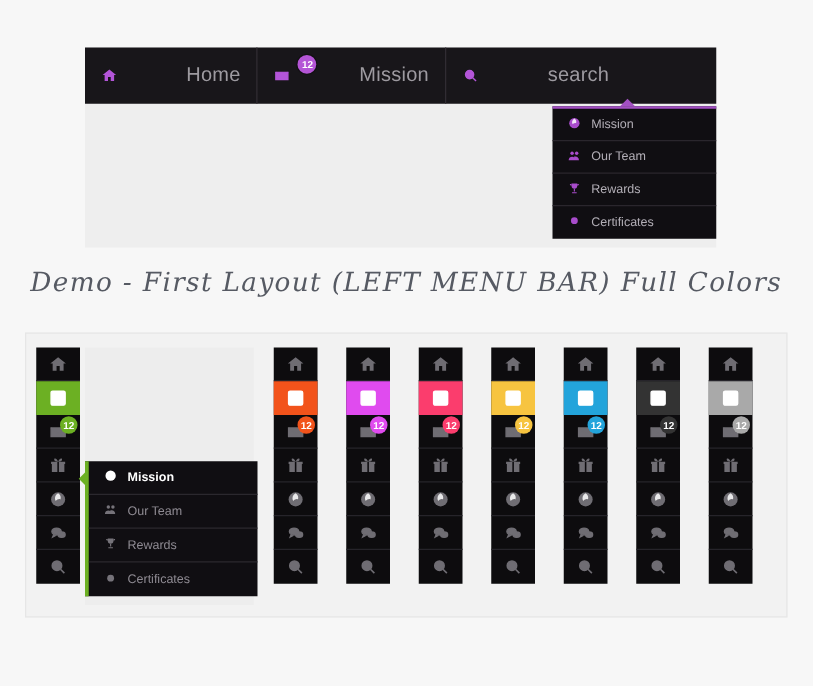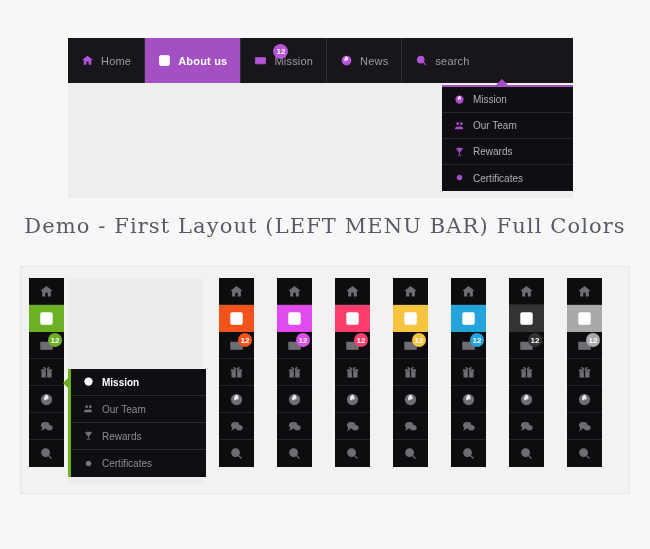--- a/index.html
+++ b/index.html
@@ -36,24 +36,25 @@
     gap: 7px;
     padding: 0 13px;
     position: relative;
     border-right: 1px solid #302c33;
     cursor: pointer;
     height: 45px;
     box-sizing: border-box;
   }
   .topbar-item:last-child { border-right: none; }
   .topbar-item .tb-label {
-    font-size: 11px;
+    font-size: 16px;
     color: #9d9aa0;
     letter-spacing: .2px;
     white-space: nowrap;
+    margin-left: 48px;
   }
   .topbar-item.active {
     background: #a250c2;
   }
   .topbar-item.active .tb-label,
   .topbar-item.hover .tb-label {
     color: #ffffff;
     font-weight: bold;
   }
   .topbar-item .tb-icon svg { display: block; }
@@ -110,20 +111,21 @@
     white-space: nowrap;
   }
 
   
   .caption {
     position: absolute;
     left: 0;
     top: 214px;
     width: 650px;
     text-align: center;
+    font-style: italic;
   }
   .caption-title {
     font-family: "DejaVu Serif", serif;
     font-size: 21px;
     color: #565a63;
     letter-spacing: 1.1px;
     white-space: nowrap;
   }
   .caption-sub {
     font-family: "DejaVu Serif", serif;
@@ -235,47 +237,29 @@
 <div class="top-demo">
   <div class="topbar" id="topbar">
       <div class="topbar-item">
         <span class="tb-icon">
           <svg width="13" height="13" viewBox="0 0 24 24" fill="#b355d8">
             <path d="M12 3 2 11h3v9h5v-6h4v6h5v-9h3L12 3z"></path>
           </svg>
         </span>
         <span class="tb-label">Home</span>
       </div>
-      <div class="topbar-item active">
-        <span class="tb-icon">
-          <svg width="13" height="13" viewBox="0 0 24 24" fill="#ffffff" stroke="#ffffff" stroke-width="1.8">
-            <rect x="3" y="3" width="18" height="18" rx="2"></rect>
-            <path d="M8 16l2-1 7-7-2-2-7 7-1 2z" fill="#ffffff" stroke="none"></path>
-          </svg>
-        </span>
-        <span class="tb-label">About us</span>
-      </div>
       <div class="topbar-item">
         <span class="tb-icon">
           <svg width="13" height="13" viewBox="0 0 24 24" fill="#b355d8" stroke="#b355d8" stroke-width="1.8">
             <path d="M3 7h18v11H3z"></path>
             <path d="M3 7l9 7 9-7"></path>
           </svg>
         </span>
         <span class="tb-label">Mission</span>
         <span class="badge">12</span>
-      </div>
-      <div class="topbar-item">
-        <span class="tb-icon">
-          <svg width="13" height="13" viewBox="0 0 24 24" fill="#b355d8">
-            <circle cx="12" cy="12" r="9"></circle>
-            <path d="M12 4c3 2 4 5 3 8-2-1-4 0-6 2-2-3-1-8 3-10z" fill="#fff" opacity=".85"></path>
-          </svg>
-        </span>
-        <span class="tb-label">News</span>
       </div>
       <div class="topbar-item">
         <span class="tb-icon">
           <svg width="13" height="13" viewBox="0 0 24 24" fill="#b355d8" stroke="#b355d8" stroke-width="2.1">
             <circle cx="10.5" cy="10.5" r="6"></circle>
             <path d="M15 15l5 5"></path>
           </svg>
         </span>
         <span class="tb-label">search</span>
       </div>

